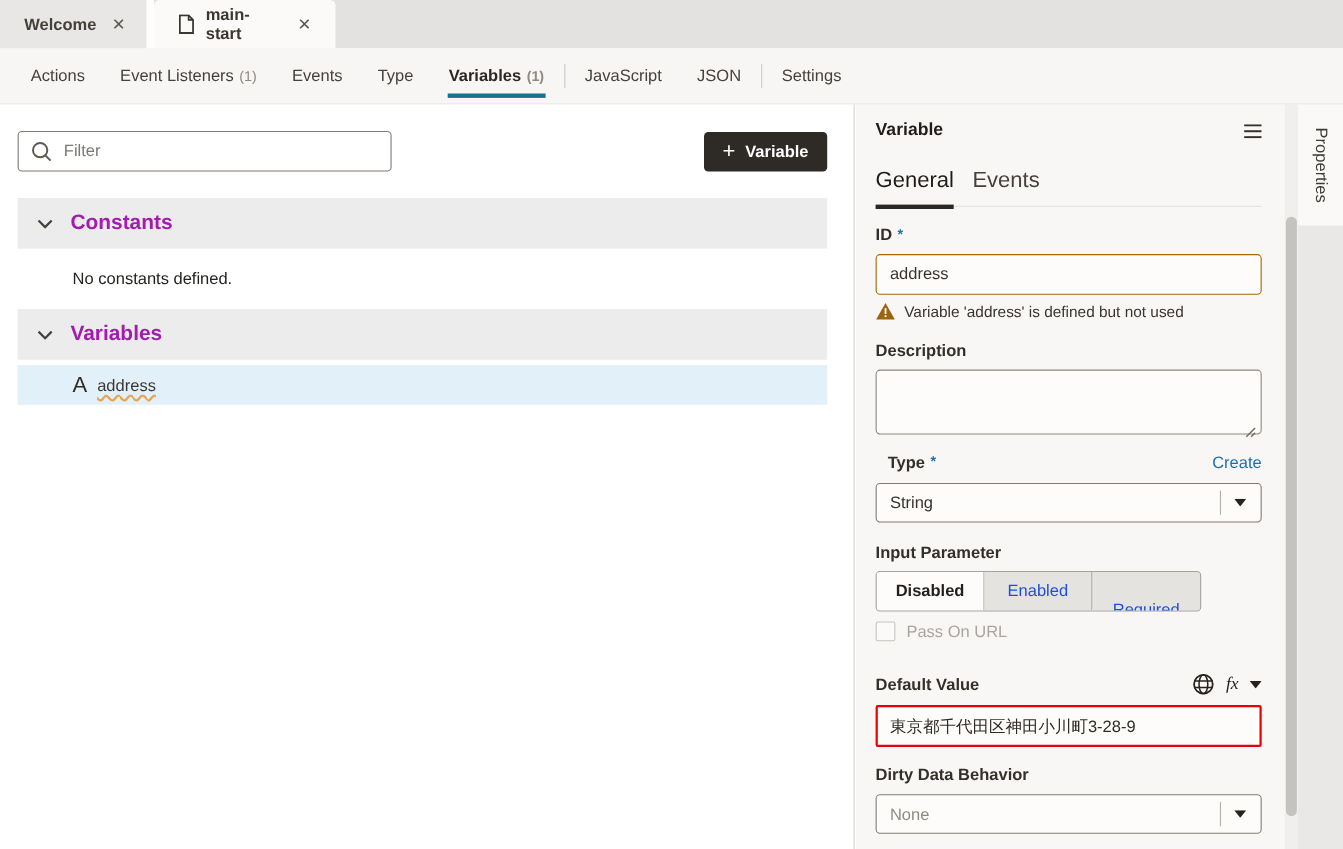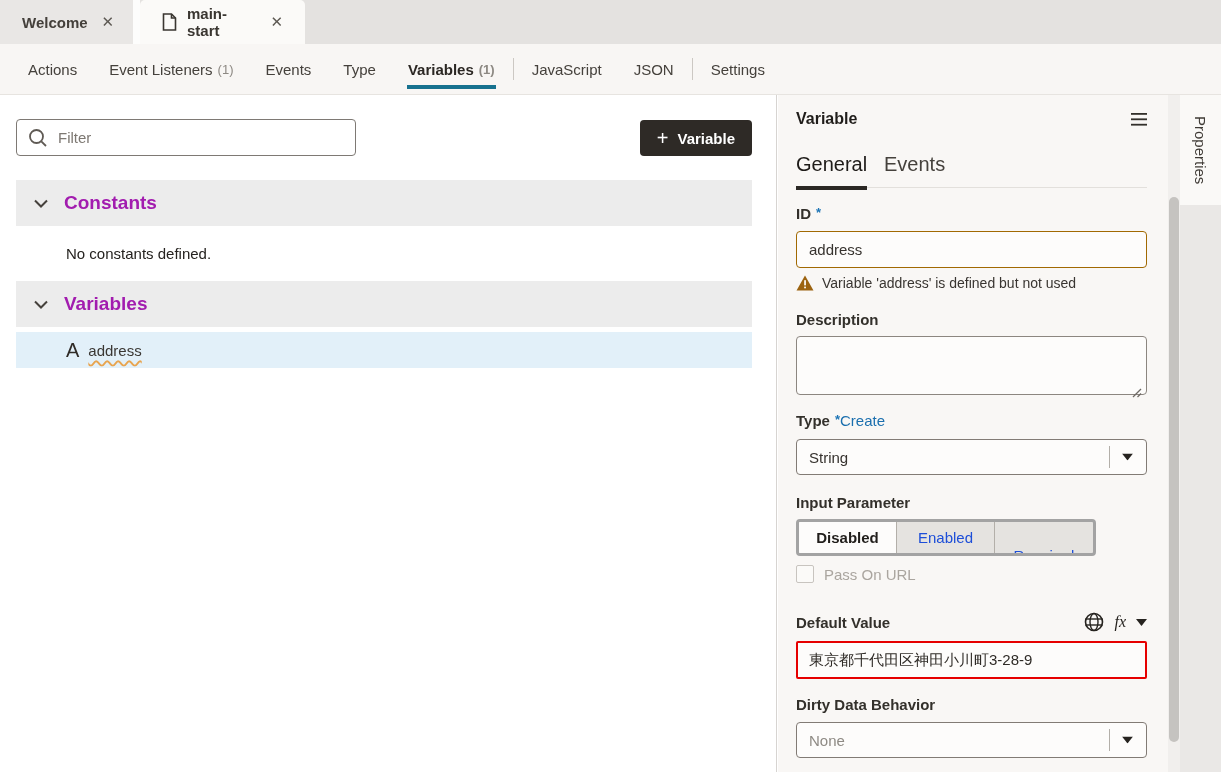--- a/index.html
+++ b/index.html
@@ -54,28 +54,28 @@
 
   .field-label { font-size:15px; font-weight:bold; color:#33302b; }
   .req { color:#1c74b5; font-size:13px; margin-left:5px; vertical-align:top; }
   .lbl-id { position:absolute; top:110px; left:0; }
   .id-input { position:absolute; top:136px; left:0; right:0; height:37px; border:1px solid #a16902; border-radius:4px; background:#fdfcfb; font-size:15px; color:#37332f; padding:0 12px; font-family:inherit; outline:none; }
   .warn-row { position:absolute; top:180px; left:0; right:0; display:flex; align-items:center; gap:8px; }
   .warn-text { font-size:14px; color:#393531; }
   .lbl-desc { position:absolute; top:216px; left:0; }
   .desc-area { position:absolute; top:241px; left:0; right:0; height:59px; border:1px solid #8c8680; border-radius:4px; background:#fdfcfb; resize:none; outline:none; font-family:inherit; font-size:15px; padding:6px 10px; color:#37332f; }
   .resize-grip { position:absolute; top:292px; right:5px; pointer-events:none; }
-  .type-row { position:absolute; top:317px; left:0; right:0; display:flex; justify-content:flex-start; align-items:baseline; }
+  .type-row { position:absolute; top:317px; left:11px; right:0; display:flex; justify-content:space-between; align-items:baseline; }
   .link { font-size:15px; color:#1b6fae; cursor:pointer; text-decoration:none; }
   .select { position:absolute; left:0; right:0; height:36px; border:1px solid #827b75; border-radius:4px; background:#fdfcfb; display:flex; align-items:center; padding:0 12px; font-size:15px; color:#37332f; cursor:pointer; }
   .select .sep { position:absolute; right:36px; top:6px; bottom:6px; width:1px; background:#b3afa9; }
   .select .caret { position:absolute; right:13px; top:50%; transform:translateY(-50%); }
   .sel-type { top:344px; }
   .lbl-param { position:absolute; top:399px; left:0; }
-  .segmented { position:absolute; top:424px; left:0; height:37px; display:flex; border:3px solid #a3a3a3; border-radius:4px; overflow:hidden; background:#e5e3e0; }
+  .segmented { position:absolute; top:424px; left:0; height:37px; display:flex; border:1px solid #a3a3a3; border-radius:4px; overflow:hidden; background:#e5e3e0; }
   .seg { width:98px; display:flex; align-items:center; justify-content:center; font-size:15px; color:#1d4ed8; cursor:pointer; border-right:1px solid #b3afa9; background:#e5e3e0; }
   .seg:last-child { border-right:none;margin-top:33px; }
   .seg.selected { background:#fdfcfb; font-weight:bold; color:#211e1b; }
   .checkbox-row { position:absolute; top:470px; left:0; display:flex; align-items:center; gap:10px; }
   .checkbox { width:18px; height:18px; border:1px solid #c8c4bf; border-radius:2px; background:#fbfaf8; }
   .checkbox-label { font-size:15px; color:#aaa59f; }
   .defval-row { position:absolute; top:517px; left:0; right:0; display:flex; justify-content:space-between; align-items:center; }
   .defval-icons { display:flex; align-items:center; gap:10px; }
   .fx { font-style:italic; font-size:16px; color:#26231f; font-family:"Liberation Serif", serif; }
   .defval-input { position:absolute; top:546px; left:0; right:0; height:38px; border:2px solid #e60000; border-radius:2px; background:#fdfcfb; font-size:15px; color:#2f2b27; padding:0 11px; font-family:inherit; outline:none; }

